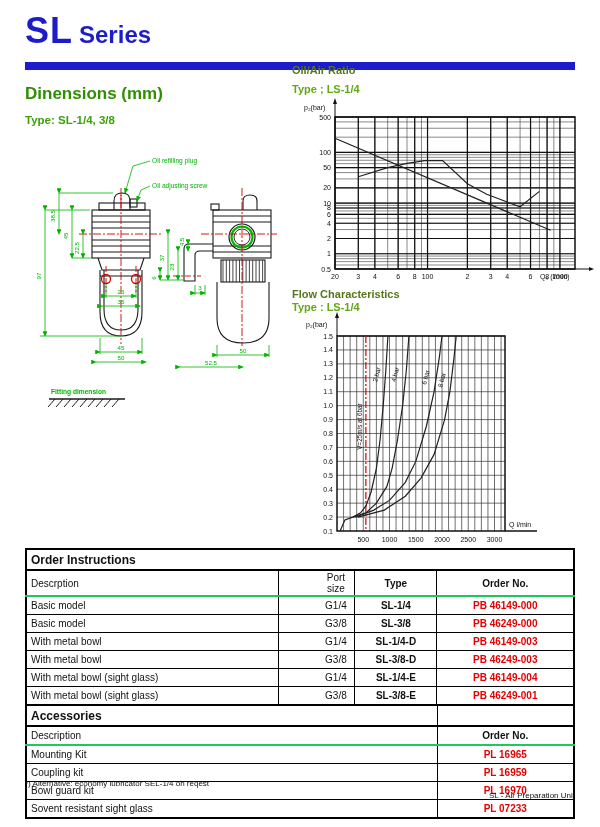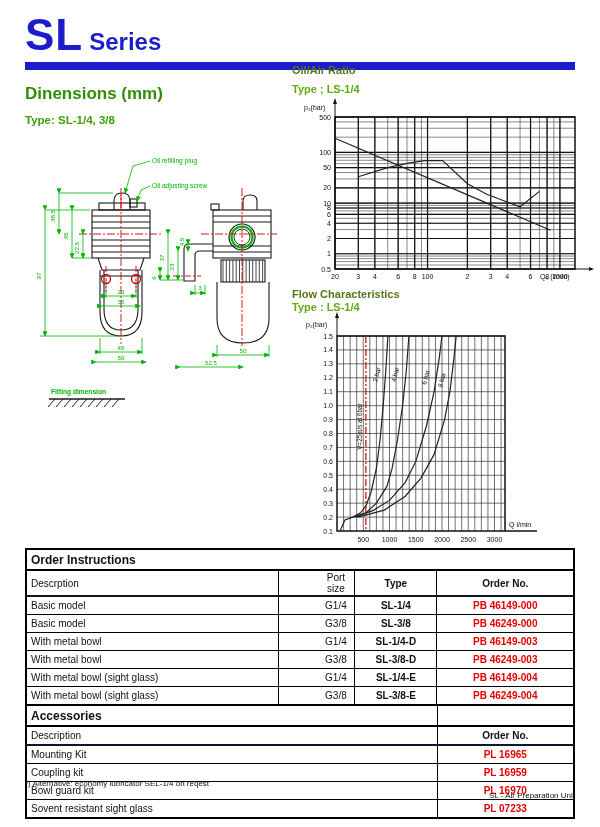--- a/index.html
+++ b/index.html
@@ -1,39 +1,39 @@
 <!DOCTYPE html>
 <html><head>
 <meta charset="utf-8">
 <style>
   html,body{margin:0;padding:0;background:#888;}
   #page{position:relative;width:600px;height:827px;background:#fff;overflow:hidden;
         font-family:"Liberation Sans",sans-serif;color:#111;}
   .abs{position:absolute;}
   
   #logo{left:25px;top:10px;color:#1c1cc8;}
-  #logo .sl{font-size:44px;font-weight:bold;letter-spacing:1px;}
+  #logo .sl{font-size:36px;font-weight:bold;letter-spacing:1px;}
   #logo .series{font-size:24px;font-weight:bold;margin-left:6px;}
   #hdr-title{right:25px;top:26px;color:#1c1cc8;font-size:23px;font-weight:bold;}
   #hdr-bar{left:25px;top:62px;width:550px;height:8px;background:#1c1cc8;}
   
   #dim-heading{left:25px;top:84px;font-size:17px;font-weight:bold;color:#2f8f00;}
   #dim-type{left:25px;top:106px;font-size:11.5px;font-weight:bold;color:#3fa00a;margin-top:8px;}
   
   .chart-title{font-size:11px;font-weight:bold;color:#55761a;}
   .chart-type{font-size:11px;font-weight:bold;color:#62aa14;}
   #c1-title{left:292px;top:64px;}   #c1-type{left:292px;top:83px;}
   #c2-title{left:292px;top:288px;}  #c2-type{left:292px;top:301px;}
   
   #tables{left:25px;top:548px;width:550px;}
   table{border-collapse:collapse;width:550px;font-size:10px;table-layout:fixed;}
   table{border:2px solid #000;}
   td{border:1px solid #000;padding:1px 4px;height:15px;vertical-align:middle;}
   .t-title td{font-size:12px;font-weight:bold;border-bottom:2px solid #000;height:17px;border-radius:6px;}
-  .t-head td{border-bottom:2px solid #0f172a;}
+  .t-head td{border-bottom:2px solid #22c55e;}
   .c-center{text-align:center;padding-left:43px;}
   .c-bold{font-weight:bold;text-align:center;}
   .c-red{color:#e60000;font-weight:bold;text-align:center;}
   #acc-table{margin-top:-2px;}
   
   #footnote{left:25px;top:779px;font-size:8px;color:#111;}
   #footer-right{right:25px;top:791px;font-size:8px;color:#111;font-weight:normal;}
   svg text{font-family:"Liberation Sans",sans-serif;}
 </style>
 </head>
@@ -417,21 +417,21 @@
           <tr>
             <td>With metal bowl (sight glass)</td>
             <td class="c-center">G1/4</td>
             <td class="c-bold">SL-1/4-E</td>
             <td class="c-red">PB 46149-004</td>
           </tr>
           <tr>
             <td>With metal bowl (sight glass)</td>
             <td class="c-center">G3/8</td>
             <td class="c-bold">SL-3/8-E</td>
-            <td class="c-red">PB 46249-004</td>
+            <td class="c-red">PB 46249-001</td>
           </tr>
         </tbody>
     </table>
 
     <table id="acc-table">
       <colgroup>
           <col style="width:75%">
           <col style="width:25%">
         </colgroup>
       <tbody>

